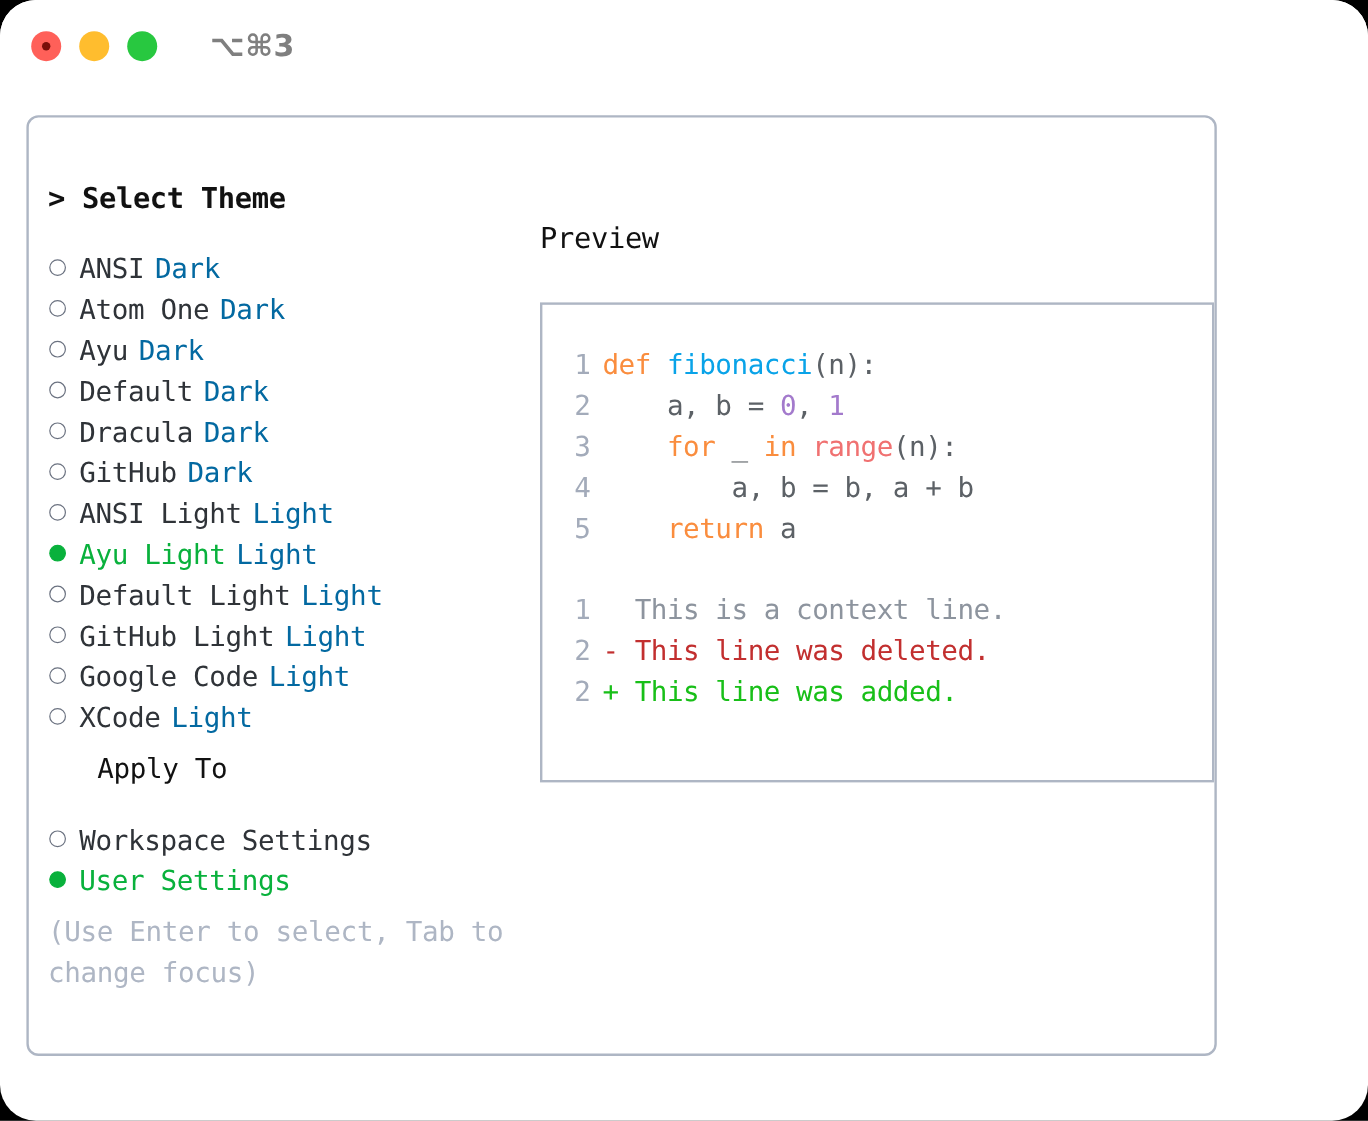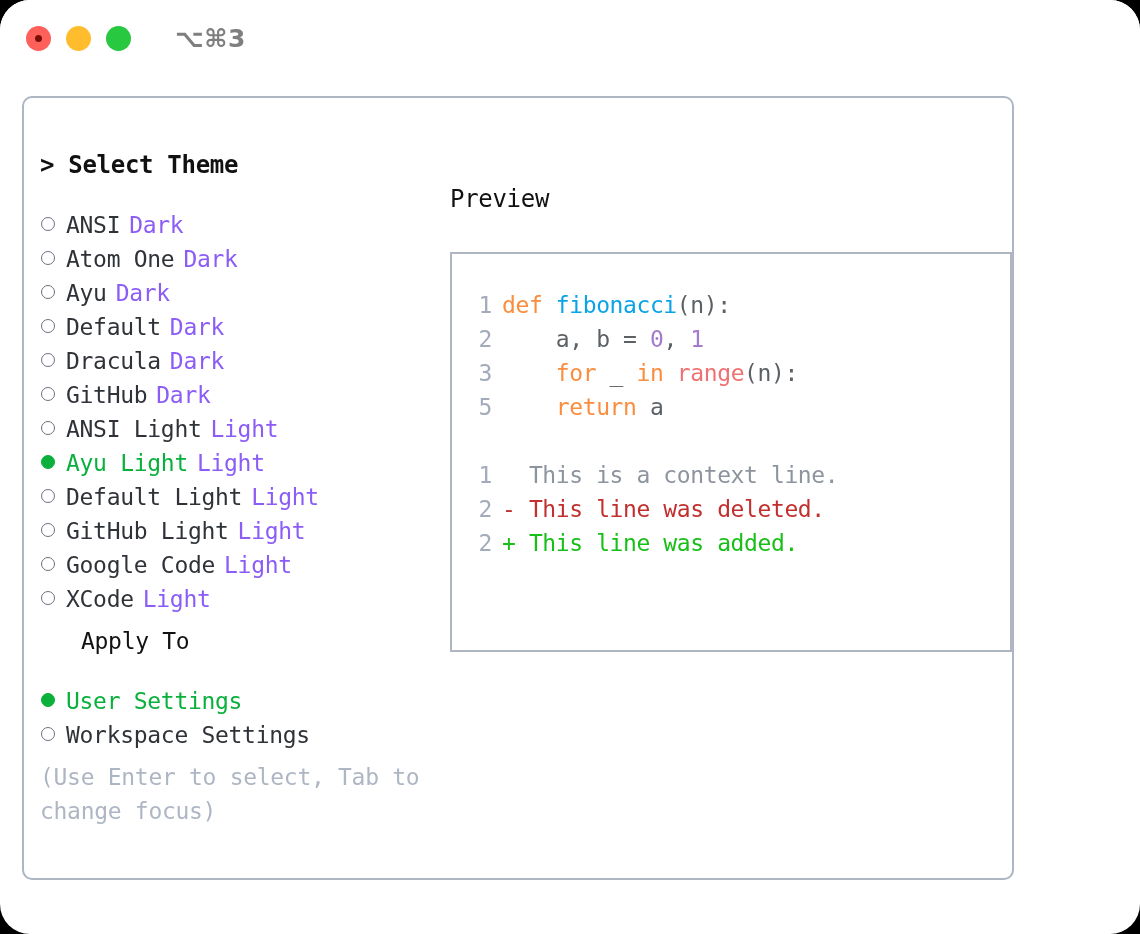--- a/index.html
+++ b/index.html
@@ -134,21 +134,21 @@
   .marker .dot-hollow {
     border: 1.8px solid #6b7280;
     background: transparent;
   }
   .marker .dot-filled {
     background: #09b13c;
     border: 1.8px solid #09b13c;
   }
 
   .opt-name  { color: #2f3338; margin-top: 26px; }
-  .opt-badge { color: #8b5cf6; margin-left: 9px; text-align: center; }
+  .opt-badge { color: #0369a1; margin-left: 9px; text-align: center; }
 
   .opt.selected .opt-name { color: #09b13c; }
 
   .apply-title {
     font-size: 23px;
     color: #111111;
     white-space: pre;
     line-height: 34px;
     margin-left: 41px;
     letter-spacing: -0.3px;
@@ -252,36 +252,37 @@
             <div class="opt"><span class="marker"><span class="dot-hollow"></span></span><span class="opt-name">GitHub Light</span><span class="opt-badge">Light</span></div>
             <div class="opt"><span class="marker"><span class="dot-hollow"></span></span><span class="opt-name">Google Code</span><span class="opt-badge">Light</span></div>
             <div class="opt"><span class="marker"><span class="dot-hollow"></span></span><span class="opt-name">XCode</span><span class="opt-badge">Light</span></div>
           </div>
 
         <div class="spacer-block"></div>
 
         <div class="apply-title">Apply To</div>
 
         <div class="opt-list" id="apply-list">
+            <div class="opt"><span class="marker"><span class="dot-hollow"></span></span><span class="opt-name">Workspace Settings</span></div>
             <div class="opt selected"><span class="marker"><span class="dot-filled"></span></span><span class="opt-name">User Settings</span></div>
-            <div class="opt"><span class="marker"><span class="dot-hollow"></span></span><span class="opt-name">Workspace Settings</span></div>
           </div>
 
         <div class="hint">(Use Enter to select, Tab to change focus)</div>
       </div>
 
       <div class="right-col">
 
         <div class="preview-title">Preview</div>
 
         <div class="code-box">
           <div id="code-lines">
               <div class="code-line"><span class="ln">1</span><span class="tok-kw">def </span><span class="tok-fn">fibonacci</span><span class="tok-punc">(n):</span></div>
               <div class="code-line"><span class="ln">2</span><span class="tok-plain">    a, b = </span><span class="tok-num">0</span><span class="tok-plain">, </span><span class="tok-num">1</span></div>
               <div class="code-line"><span class="ln">3</span><span class="tok-plain">    </span><span class="tok-kw">for</span><span class="tok-plain"> _ </span><span class="tok-kw">in</span><span class="tok-plain"> </span><span class="tok-blt">range</span><span class="tok-punc">(n):</span></div>
+              <div class="code-line"><span class="ln">4</span><span class="tok-plain">        a, b = b, a + b</span></div>
               <div class="code-line"><span class="ln">5</span><span class="tok-plain">    </span><span class="tok-kw">return</span><span class="tok-plain"> a</span></div>
             </div>
           <div class="code-gap"></div>
           <div id="diff-lines">
               <div class="code-line"><span class="ln">1</span><span class="diff-ctx">  This is a context line.</span></div>
               <div class="code-line"><span class="ln">2</span><span class="diff-del">- This line was deleted.</span></div>
               <div class="code-line"><span class="ln">2</span><span class="diff-add">+ This line was added.</span></div>
             </div>
         </div>
       </div>

